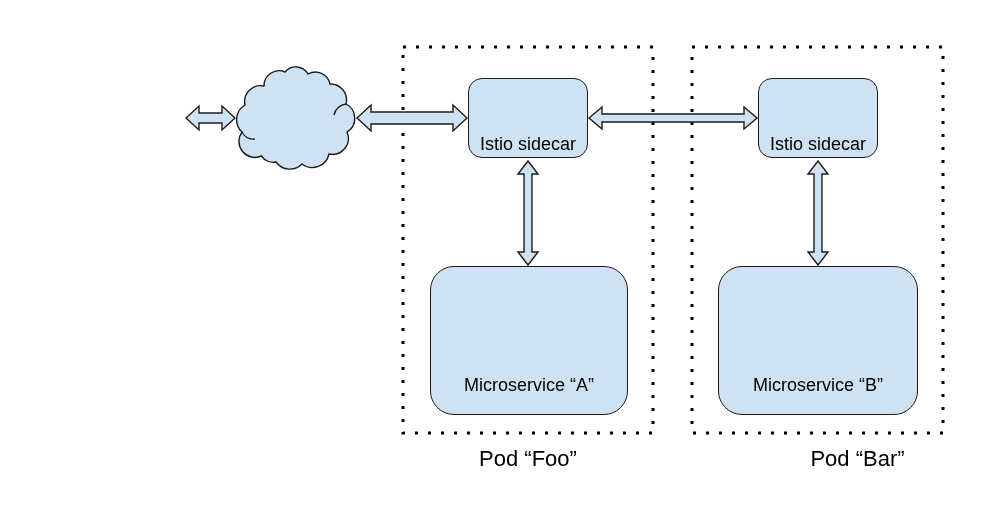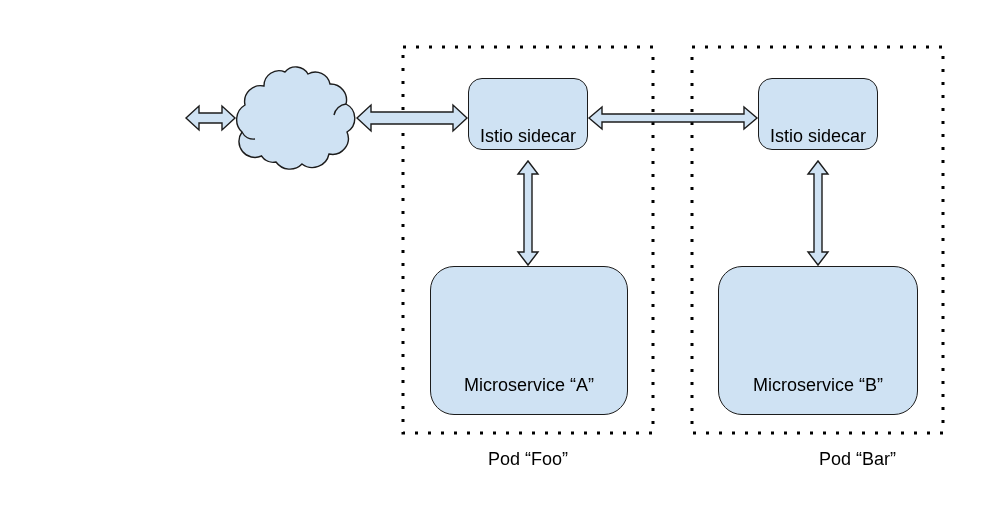--- a/index.html
+++ b/index.html
@@ -17,31 +17,31 @@
     background:var(--shape-fill,#cfe2f3);
     border:1.5px solid var(--shape-border,#1c1c1c);
     display:flex;
     align-items:flex-end;
     justify-content:center;
     color:var(--text-color,#000);
     font-size:18px;
     line-height:22px;
   }
   .client{left:54px;top:62px;width:131px;height:116px;padding-bottom:4px;}
-  .sidecar{width:120px;height:72px;border-radius:14px;padding-bottom:2px;}
+  .sidecar{width:120px;height:80px;border-radius:14px;padding-bottom:2px;}
   .sidecar-a{left:468px;top:78px;}
   .sidecar-b{left:758px;top:78px;}
   .micro{height:149px;border-radius:24px;padding-bottom:18px;}
   .micro-a{left:430px;top:266px;width:198px;}
   .micro-b{left:718px;top:266px;width:200px;}
   .pod-label{
     position:absolute;
     top:448px;
     text-align:center;
-    font-size:18px;
+    font-size:22px;
     line-height:22px;
     color:var(--text-color,#000);
   }
   .pod-foo-label{left:403px;width:250px;}
   .pod-bar-label{left:732px;width:251px;}
   .shape{fill:var(--shape-fill,#cfe2f3);stroke:var(--shape-border,#1c1c1c);stroke-width:1.4;}
   .pod-rect{fill:none;stroke:var(--pod-border,#000);stroke-width:3;stroke-dasharray:3 10;stroke-linecap:butt;}
   .cloud-detail{fill:none;stroke:var(--shape-border,#1c1c1c);stroke-width:1.4;}
 </style>
 </head>

